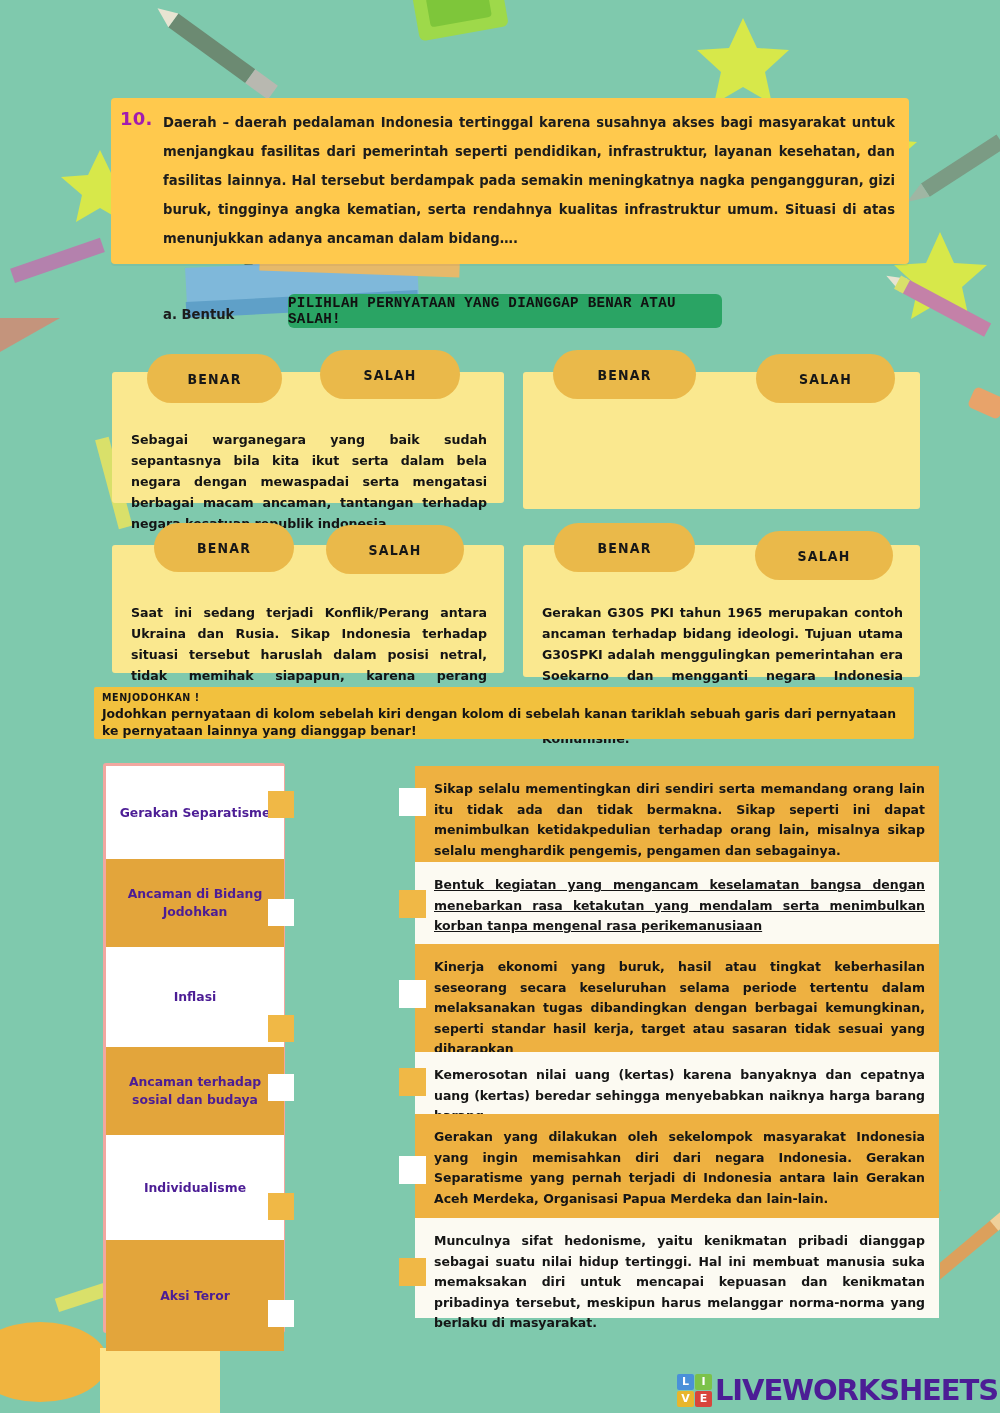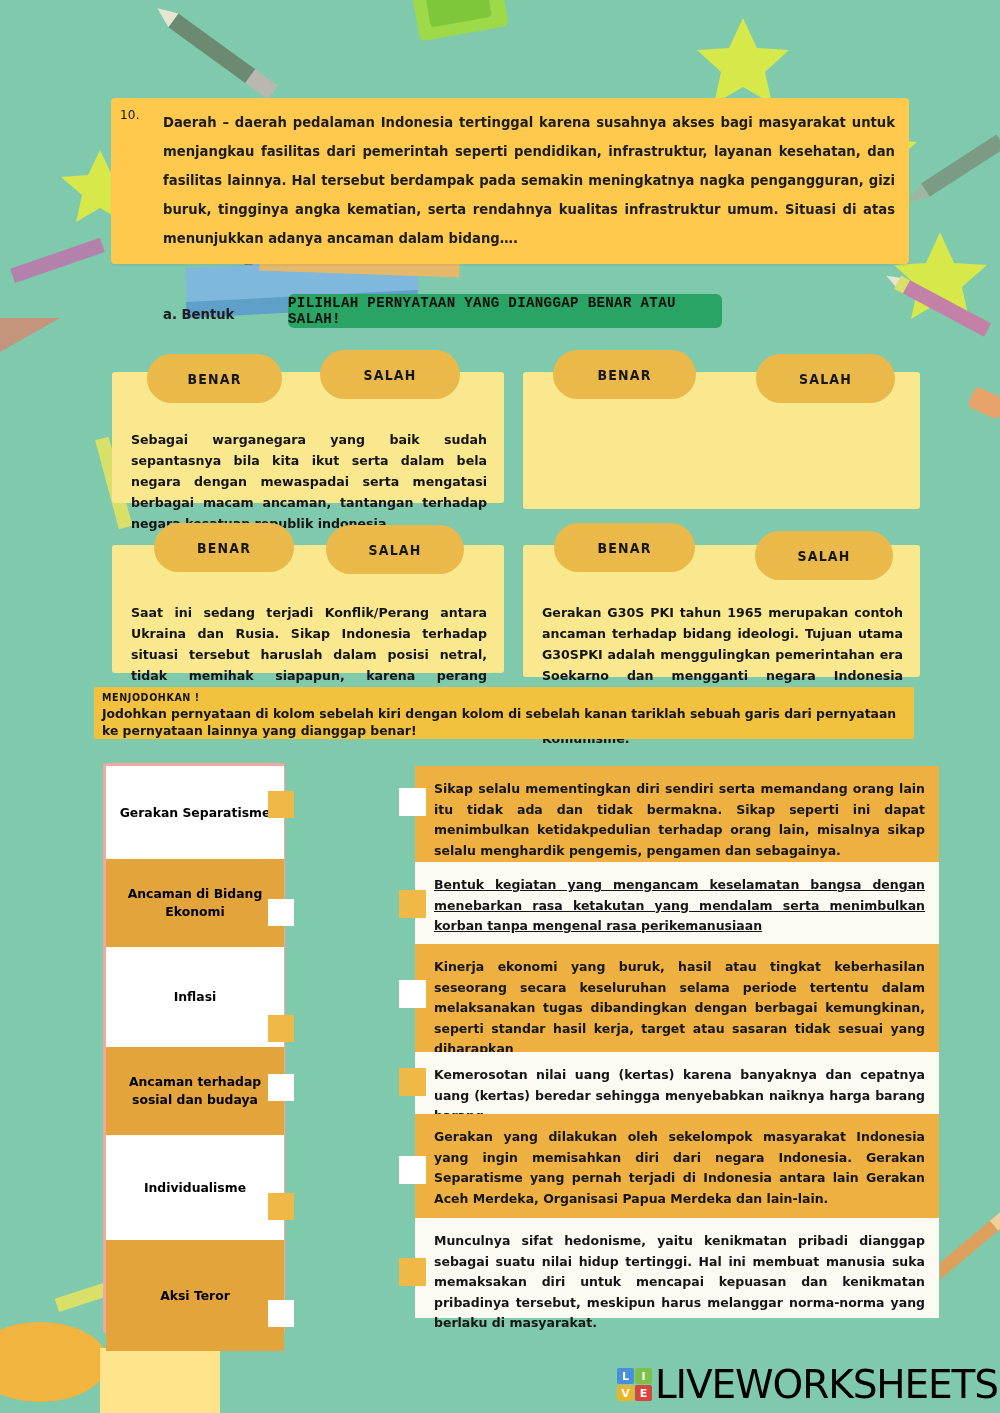--- a/index.html
+++ b/index.html
@@ -11,21 +11,21 @@
   svg.decoSvg{position:absolute;top:0;left:0;width:1000px;height:1413px;pointer-events:none;}
 
   
   #q10{
     position:absolute;left:111px;top:98px;width:798px;height:166px;
     background:#ffc94d;border-radius:4px;
     box-shadow:0 2px 0 rgba(0,0,0,0.04);
   }
   #q10 .num{
     position:absolute;left:9px;top:10px;width:42px;
-    font-weight:normal;font-size:12px;color:#0f172a;letter-spacing:.2px;
+    font-weight:bold;font-size:18px;color:#a21caf;letter-spacing:.2px;
   }
   #q10 .body{
     position:absolute;left:52px;top:10px;right:14px;
     font-weight:bold;font-size:13.2px;line-height:29px;color:#1c1c1c;
     text-align:justify;text-justify:inter-word;
   }
   #q10 .opts{position:absolute;left:52px;top:202px;}
   .optrow{font-weight:bold;font-size:13.2px;color:#1c1c1c;line-height:29px;white-space:nowrap;}
   .optrow span{display:inline-block;}
   .opt-a{width:145px;}
@@ -89,21 +89,21 @@
   }
 
   
   #matchL{
     position:absolute;left:103px;top:763px;width:182px;height:570px;
     background:#f2a7a0;border-radius:3px;
   }
   .litem{
     position:absolute;left:0;width:178px;
     display:flex;align-items:center;justify-content:center;text-align:center;
-    font-weight:bold;font-size:12.4px;line-height:18px;color:#000000;
+    font-weight:bold;font-size:12.4px;line-height:18px;color:#4c1d95;
     padding:4px 10px;box-sizing:border-box;
   }
   .li-w{background:#ffffff;}
   .li-o{background:#e3a53b;}
   .lknob{
     position:absolute;width:26px;height:27px;
   }
   .kn-o{background:#f0b846;}
   .kn-w{background:#ffffff;}
 
@@ -128,21 +128,21 @@
   }
   #logo .grid{
     display:grid;grid-template-columns:17px 17px;grid-template-rows:16px 16px;
     gap:1px;margin-right:3px;
   }
   #logo .cell{
     display:flex;align-items:center;justify-content:center;
     font-weight:bold;font-size:11px;color:#fff;border-radius:2px;
   }
   #logo .word{
-    font-weight:normal;font-size:39px;letter-spacing:-1.1px;color:#000000;
+    font-weight:bold;font-size:29px;letter-spacing:-1.1px;color:#4c1d95;
     font-family:"DejaVu Sans","Liberation Sans",sans-serif;
   }
 </style>
 </head>
 <body>
 
 <svg class="decoSvg" viewBox="0 0 1000 1413">
 
   <g fill="#d7e84a">
     <polygon points="743,18 757,48 789,50 765,72 772,104 743,87 714,104 721,72 697,50 729,48"></polygon>
@@ -258,21 +258,21 @@
   <div class="sub">Jodohkan pernyataan di kolom sebelah kiri dengan kolom di sebelah kanan tariklah sebuah garis dari pernyataan ke pernyataan lainnya yang dianggap benar!</div>
 </div>
 
 <div id="matchL"></div>
 <div id="leftItems">
     <div class="litem li-w" style="left: 106px; top: 766px; width: 178px; height: 93px;">
       <span>Gerakan Separatisme</span>
     </div>
     <div class="lknob kn-o" style="left: 268px; top: 791px;"></div>
     <div class="litem li-o" style="left: 106px; top: 859px; width: 178px; height: 88px;">
-      <span>Ancaman di Bidang Ekonomi</span>
+      <span>Ancaman di Bidang Jodohkan</span>
     </div>
     <div class="lknob kn-w" style="left: 268px; top: 899px;"></div>
     <div class="litem li-w" style="left: 106px; top: 947px; width: 178px; height: 100px;">
       <span>Inflasi</span>
     </div>
     <div class="lknob kn-o" style="left: 268px; top: 1015px;"></div>
     <div class="litem li-o" style="left: 106px; top: 1047px; width: 178px; height: 88px;">
       <span>Ancaman terhadap sosial dan budaya</span>
     </div>
     <div class="lknob kn-w" style="left: 268px; top: 1074px;"></div>

